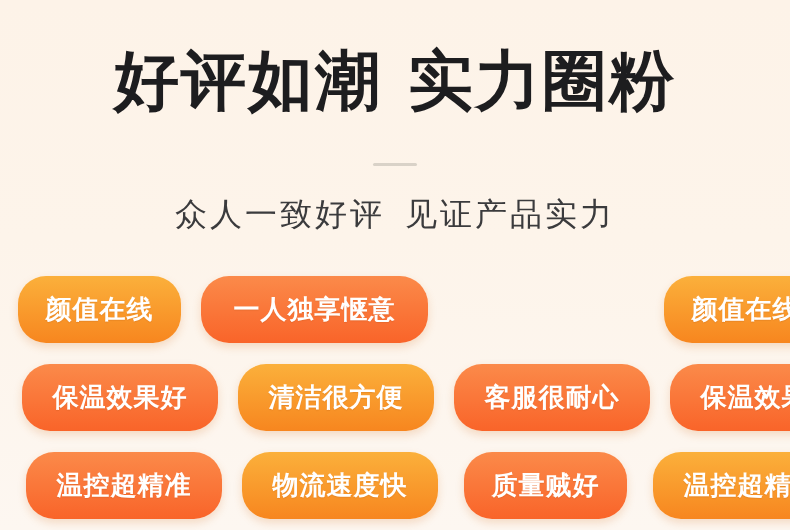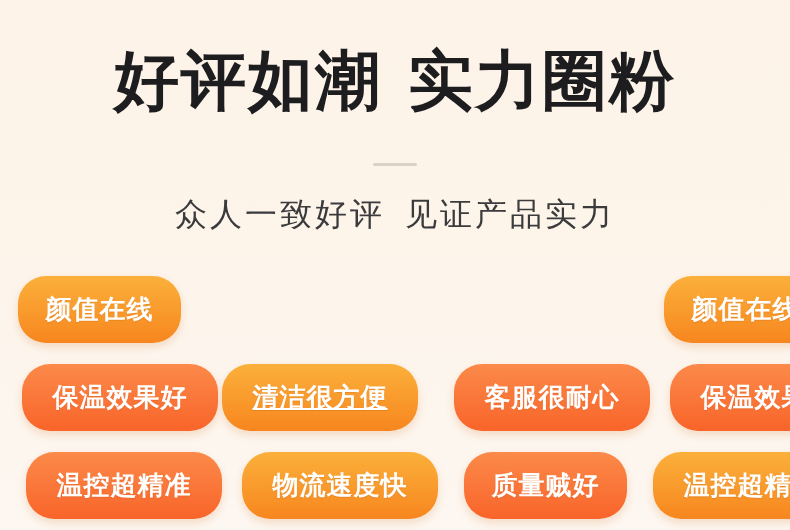--- a/index.html
+++ b/index.html
@@ -110,25 +110,26 @@
 
   <div class="divider"></div>
 
   <div class="subhead">
     <span>众人一致好评</span><span class="gap2"></span><span>见证产品实力</span>
   </div>
 
   <div class="rows">
     <div class="tag-row">
       <div class="tag" style="left: 18px; width: 163px; background: linear-gradient(rgb(251, 176, 59) 0%, rgb(247, 134, 31) 100%); color: rgb(255, 255, 255);">颜值在线</div>
+      <div class="tag" style="left: 201px; width: 227px; background: linear-gradient(rgb(251, 138, 74) 0%, rgb(249, 100, 41) 100%); color: rgb(255, 255, 255);">一人独享惬意</div>
       <div class="tag" style="left: 664px; width: 163px; background: linear-gradient(rgb(251, 176, 59) 0%, rgb(247, 134, 31) 100%); color: rgb(255, 255, 255);">颜值在线</div>
     </div>
     <div class="tag-row">
       <div class="tag" style="left: 22px; width: 196px; background: linear-gradient(rgb(251, 138, 74) 0%, rgb(249, 100, 41) 100%); color: rgb(255, 255, 255);">保温效果好</div>
-      <div class="tag" style="left: 222px; width: 196px; background: linear-gradient(rgb(251, 176, 59) 0%, rgb(247, 134, 31) 100%); color: rgb(255, 255, 255); text-decoration: underline;">清洁很方便</div>
+      <div class="tag" style="left: 238px; width: 196px; background: linear-gradient(rgb(251, 176, 59) 0%, rgb(247, 134, 31) 100%); color: rgb(255, 255, 255);">清洁很方便</div>
       <div class="tag" style="left: 454px; width: 196px; background: linear-gradient(rgb(251, 138, 74) 0%, rgb(249, 100, 41) 100%); color: rgb(255, 255, 255);">客服很耐心</div>
       <div class="tag" style="left: 670px; width: 196px; background: linear-gradient(rgb(251, 138, 74) 0%, rgb(249, 100, 41) 100%); color: rgb(255, 255, 255);">保温效果好</div>
     </div>
     <div class="tag-row">
       <div class="tag" style="left: 26px; width: 196px; background: linear-gradient(rgb(251, 138, 74) 0%, rgb(249, 100, 41) 100%); color: rgb(255, 255, 255);">温控超精准</div>
       <div class="tag" style="left: 242px; width: 196px; background: linear-gradient(rgb(251, 176, 59) 0%, rgb(247, 134, 31) 100%); color: rgb(255, 255, 255);">物流速度快</div>
       <div class="tag" style="left: 464px; width: 163px; background: linear-gradient(rgb(251, 138, 74) 0%, rgb(249, 100, 41) 100%); color: rgb(255, 255, 255);">质量贼好</div>
       <div class="tag" style="left: 653px; width: 196px; background: linear-gradient(rgb(251, 176, 59) 0%, rgb(247, 134, 31) 100%); color: rgb(255, 255, 255);">温控超精准</div>
     </div>
   </div>

